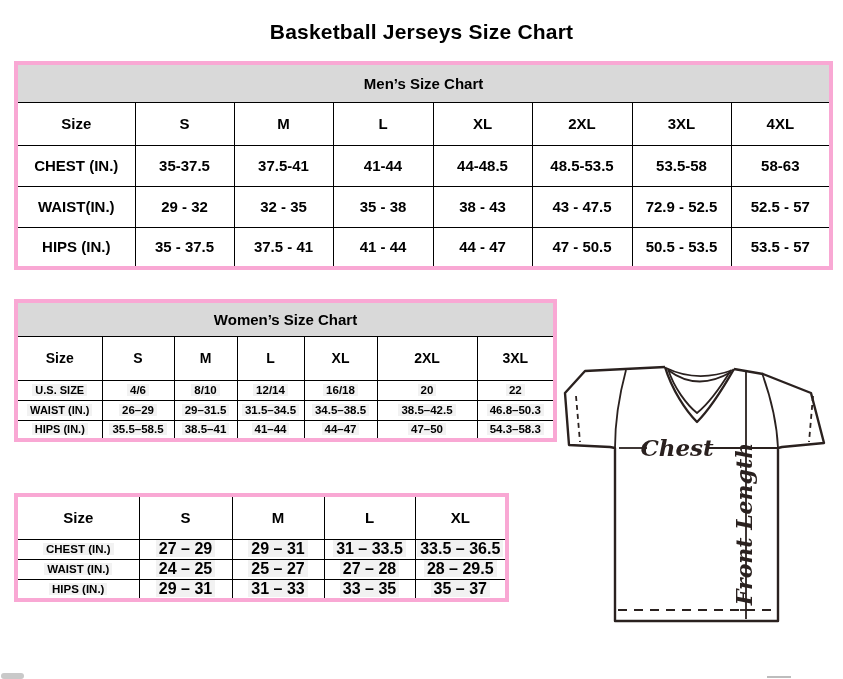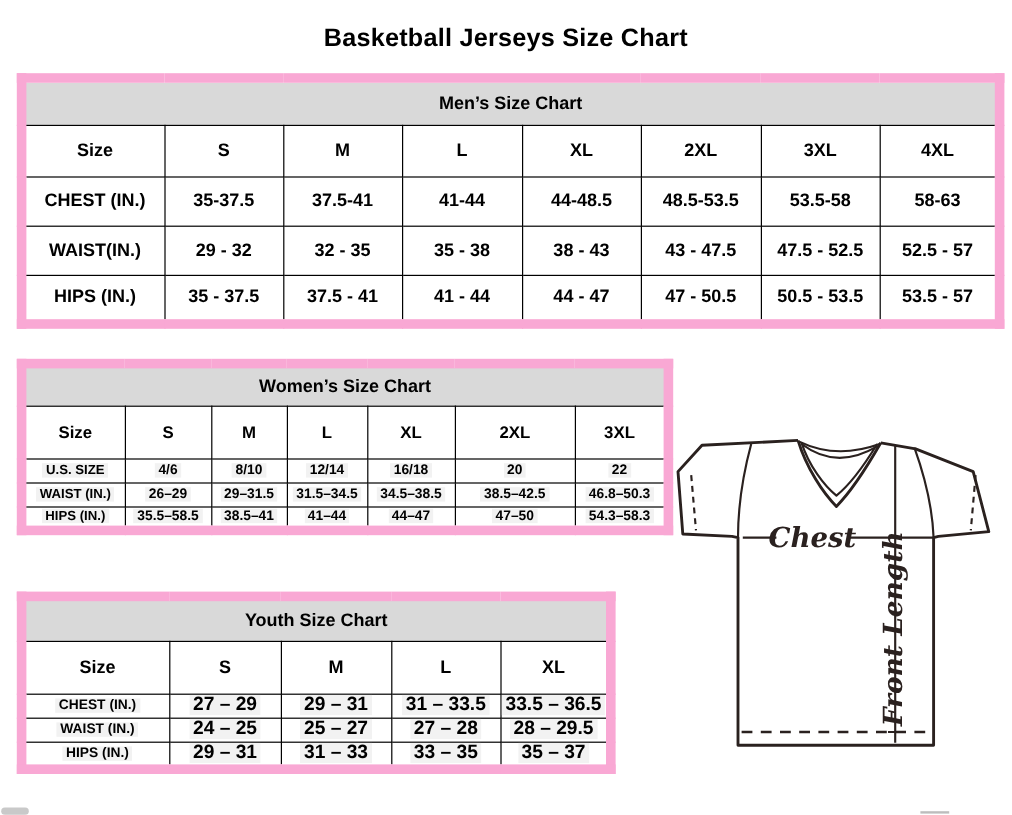--- a/index.html
+++ b/index.html
@@ -8,21 +8,21 @@
     background:#ffffff;
     font-family:"Liberation Sans", sans-serif;
     color:#000;
   }
   .page-title{
     position:absolute;top:6px;left:0;width:100%;
     text-align:center;font-size:21px;font-weight:bold;letter-spacing:.2px;
   }
   table.size-table{
     position:absolute;border-collapse:collapse;table-layout:fixed;
-    background:#fff;border:8px solid #f9a8d4;
+    background:#fff;border:4px solid #f9a8d4;
   }
   .size-table th,.size-table td{
     border:1.5px solid #000;text-align:center;vertical-align:middle;
     padding:0;font-weight:bold;overflow:hidden;white-space:nowrap;
   }
   .band-cell{background:#d9d9d9;font-size:15px;font-weight:bold;}
   
   .mens{left:14px;top:61px;width:815px;}
   .mens .band{height:39px;}
   .mens .cols-row{height:43px;}
@@ -111,21 +111,21 @@
         <td><span>53.5-58</span></td>
         <td><span>58-63</span></td>
       </tr>
       <tr>
         <th><span>WAIST(IN.)</span></th>
         <td><span>29 - 32</span></td>
         <td><span>32 - 35</span></td>
         <td><span>35 - 38</span></td>
         <td><span>38 - 43</span></td>
         <td><span>43 - 47.5</span></td>
-        <td><span>47.5 - 52.5</span></td>
+        <td><span>72.9 - 52.5</span></td>
         <td><span>52.5 - 57</span></td>
       </tr>
       <tr>
         <th><span>HIPS (IN.)</span></th>
         <td><span>35 - 37.5</span></td>
         <td><span>37.5 - 41</span></td>
         <td><span>41 - 44</span></td>
         <td><span>44 - 47</span></td>
         <td><span>47 - 50.5</span></td>
         <td><span>50.5 - 53.5</span></td>
@@ -191,23 +191,20 @@
 
 <table class="size-table youth hl-table">
     <colgroup>
       <col style="width: 123px;">
       <col style="width: 93px;">
       <col style="width: 92px;">
       <col style="width: 91px;">
       <col style="width: 92px;">
     </colgroup>
   <thead>
-    <tr class="band">
-      <th class="band-cell" colspan="5">Youth Size Chart</th>
-    </tr>
     <tr class="cols-row">
         <th>Size</th>
         <th>S</th>
         <th>M</th>
         <th>L</th>
         <th>XL</th>
       </tr>
   </thead>
   <tbody class="body">
       <tr>

